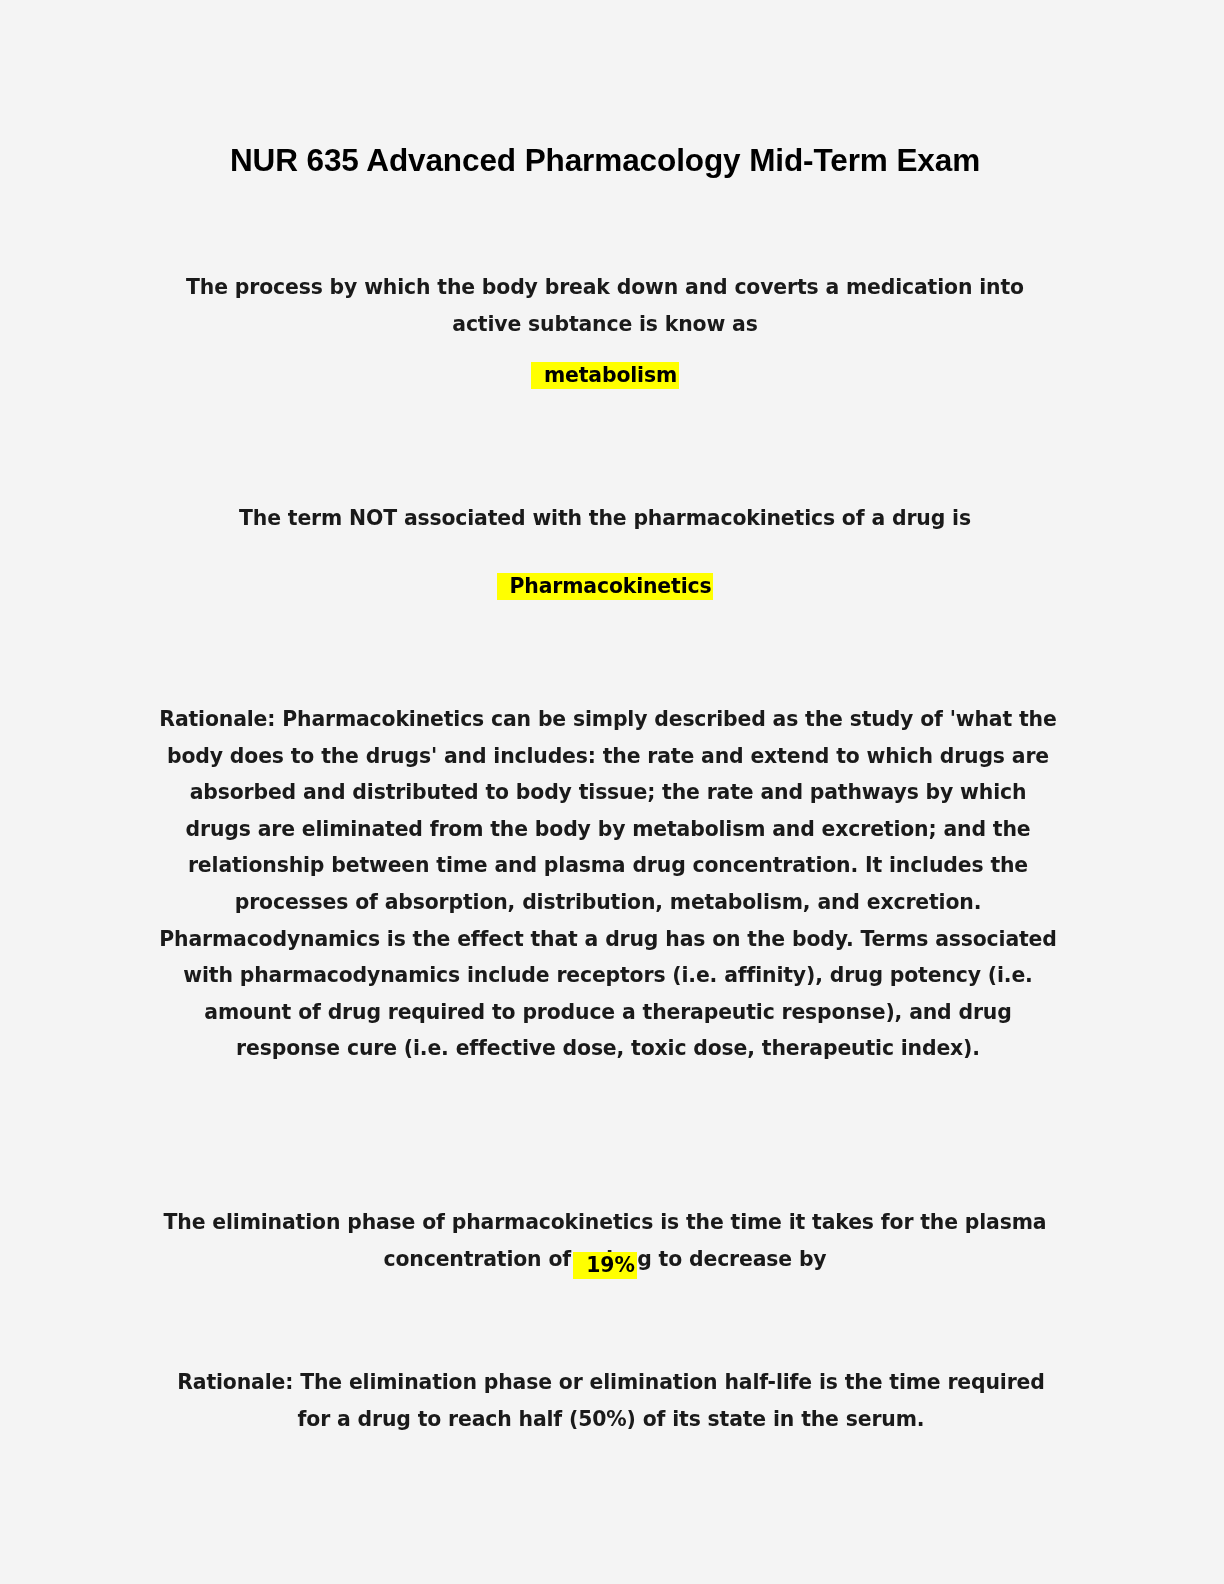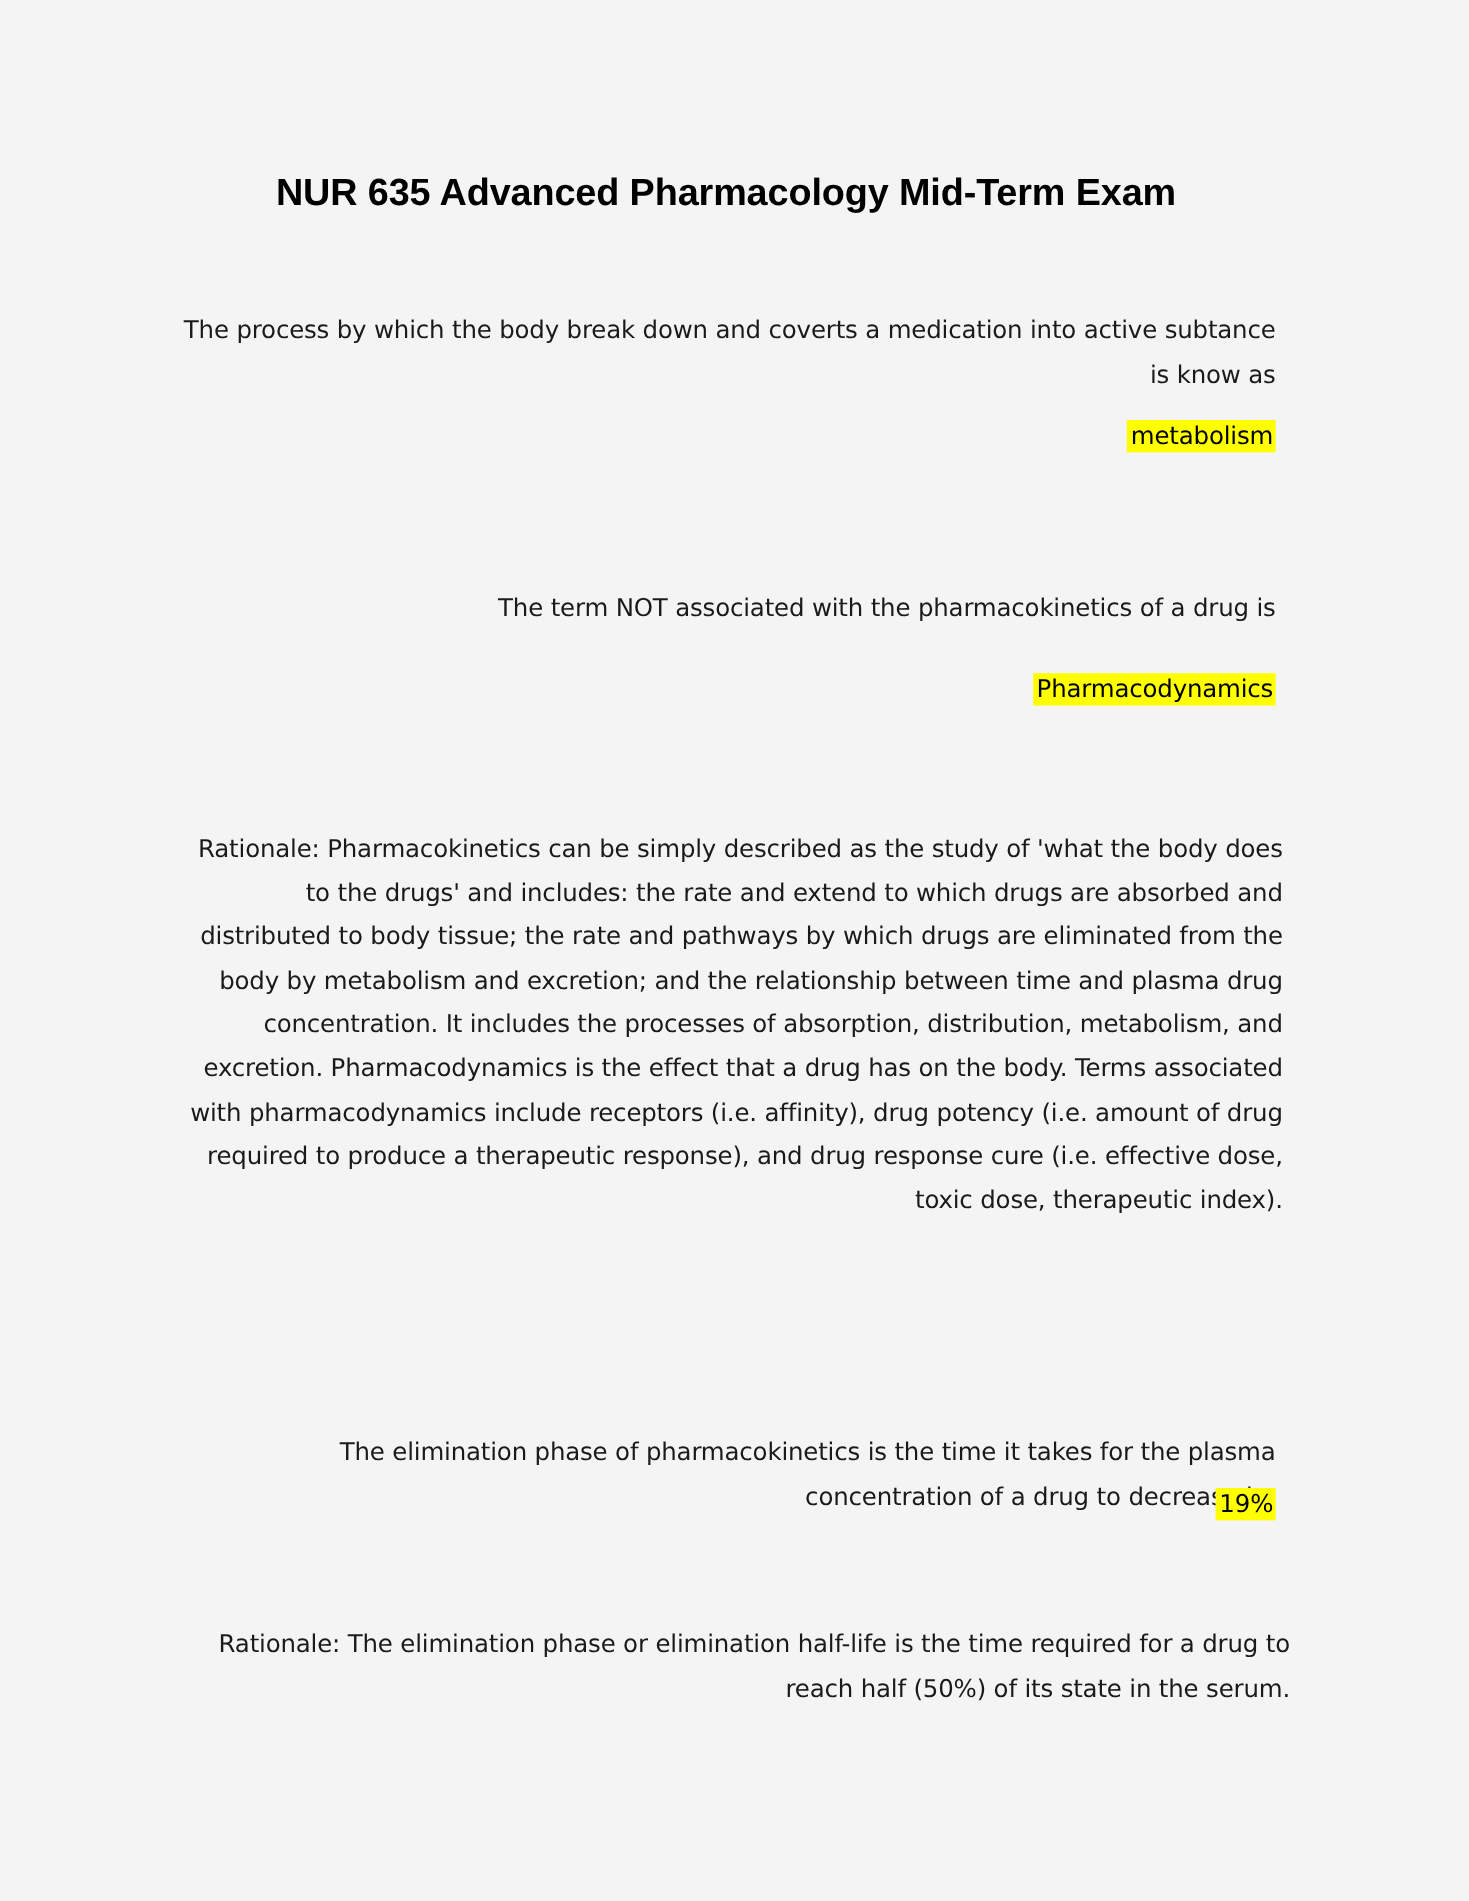--- a/index.html
+++ b/index.html
@@ -44,34 +44,34 @@
   }
 
   .title-block {
     position: absolute;
     left: 0;
     top: 140px;
     width: 924px;
   }
 
   .para {
-    margin: 4px;
+    margin: 16px;
     font-family: "DejaVu Sans", sans-serif;
     font-size: 20.4px;
     line-height: 36.6px;
     color: #1a1a1a;
-    font-weight: 400;
-    text-align: right;
+    font-weight: 700;
+    text-align: center;
     letter-spacing: -0.15px;
   }
 
   .hl {
     background: #ffff00;
     color: #000000;
-    padding: 1px 2px 2px 3px;
+    padding: 1px 2px 2px 13px;
     box-decoration-break: clone;
     -webkit-box-decoration-break: clone;
   }
 
   .q-block { position: absolute; left: 0; width: 924px; }
 
   
   #block-q1      { top: 253px; }
   #block-q1-ans  { top: 341px; }
   #block-q2      { top: 484px; }
@@ -97,21 +97,21 @@
 
     <div class="q-block" id="block-q1-ans">
       <p class="para"><span class="hl">metabolism</span></p>
     </div>
 
     <div class="q-block" id="block-q2">
       <p class="para">The term NOT associated with the pharmacokinetics of a drug is</p>
     </div>
 
     <div class="q-block" id="block-q2-ans">
-      <p class="para"><span class="hl">Pharmacodynamics</span></p>
+      <p class="para"><span class="hl">Pharmacokinetics</span></p>
     </div>
 
     <div class="q-block" id="block-q2-rat">
       <p class="para">Rationale: Pharmacokinetics can be simply described as the study of 'what the body does to the drugs' and includes: the rate and extend to which drugs are absorbed and distributed to body tissue; the rate and pathways by which drugs are eliminated from the body by metabolism and excretion; and the relationship between time and plasma drug concentration. It includes the processes of absorption, distribution, metabolism, and excretion. Pharmacodynamics is the effect that a drug has on the body. Terms associated with pharmacodynamics include receptors (i.e. affinity), drug potency (i.e. amount of drug required to produce a therapeutic response), and drug response cure (i.e. effective dose, toxic dose, therapeutic index).</p>
     </div>
 
     <div class="q-block" id="block-q3">
       <p class="para">The elimination phase of pharmacokinetics is the time it takes for the plasma concentration of a drug to decrease by</p>
     </div>
 

